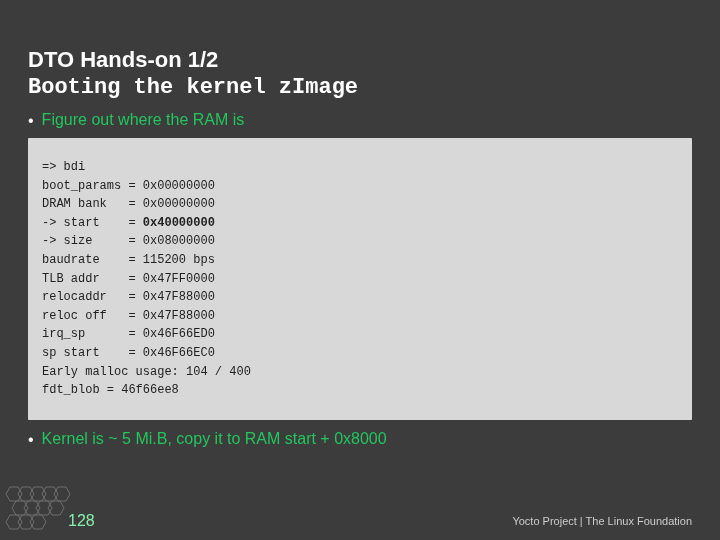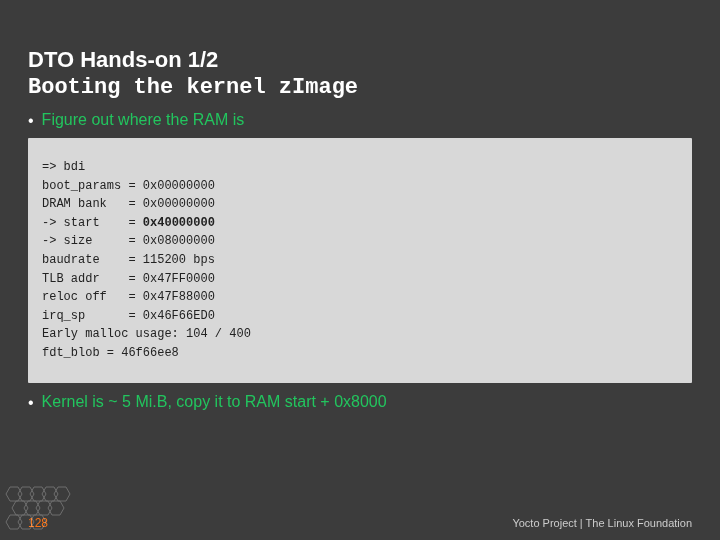--- a/index.html
+++ b/index.html
@@ -77,22 +77,23 @@
       bottom: 10px;
       left: 0;
       right: 0;
       display: flex;
       justify-content: space-between;
       align-items: center;
       padding: 0 28px;
     }
 
     .footer-page {
-      font-size: 12px;
-      color: #f97316;
+      font-size: 16px;
+      color: #86efac;
+      margin-left: 40px;
     }
 
     .footer-brand {
       font-size: 11px;
       color: #cccccc;
     }
 
     .hex-decoration {
       position: absolute;
       bottom: 0;
@@ -119,22 +120,24 @@
   </div>
 
   <div class="code-block">
     <div>=&gt; bdi</div>
     <div>boot_params = 0x00000000</div>
     <div>DRAM bank&nbsp;&nbsp; = 0x00000000</div>
     <div>-&gt; start&nbsp;&nbsp;&nbsp; = <span class="bold-val">0x40000000</span></div>
     <div>-&gt; size&nbsp;&nbsp;&nbsp;&nbsp; = 0x08000000</div>
     <div>baudrate&nbsp;&nbsp;&nbsp; = 115200 bps</div>
     <div>TLB addr&nbsp;&nbsp;&nbsp; = 0x47FF0000</div>
+    <div>relocaddr&nbsp;&nbsp; = 0x47F88000</div>
     <div>reloc off&nbsp;&nbsp; = 0x47F88000</div>
     <div>irq_sp&nbsp;&nbsp;&nbsp;&nbsp;&nbsp; = 0x46F66ED0</div>
+    <div>sp start&nbsp;&nbsp;&nbsp; = 0x46F66EC0</div>
     <div>Early malloc usage: 104 / 400</div>
     <div>fdt_blob = 46f66ee8</div>
   </div>
 
   <div class="bullet-item">
     <span class="bullet-dot">•</span>
     <span class="bullet-text">Kernel is ~ 5 Mi.B, copy it to RAM start + 0x8000</span>
   </div>
 
 

